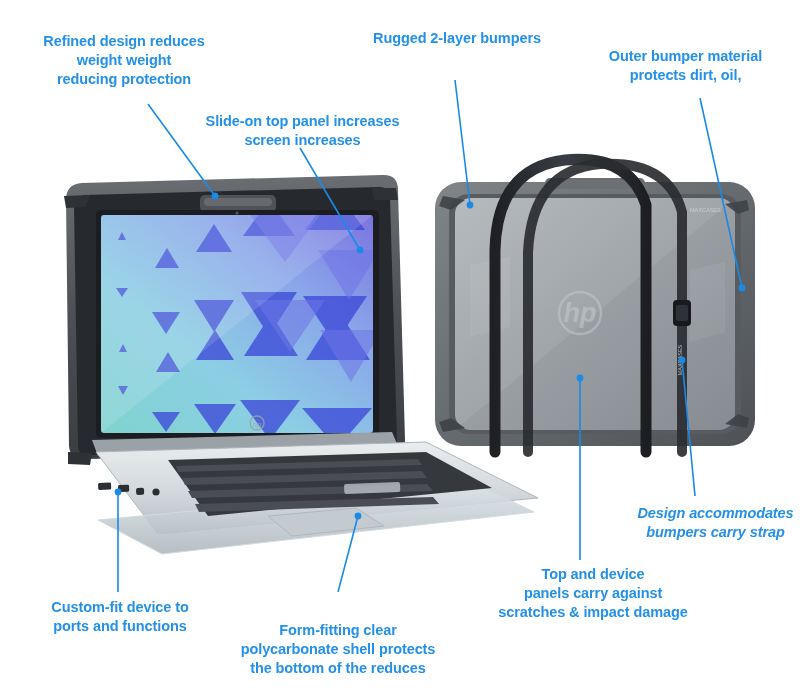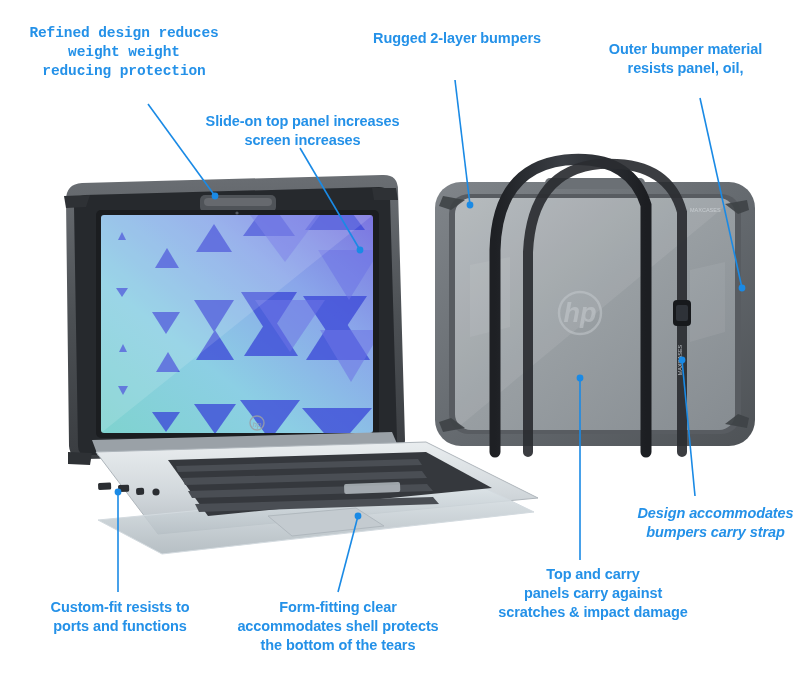--- a/index.html
+++ b/index.html
@@ -5,28 +5,28 @@
   html,body{margin:0;padding:0;background:#ffffff;}
   body{width:800px;height:690px;position:relative;overflow:hidden;
        font-family:"Liberation Sans",sans-serif;background:#fff;}
   #stage{position:absolute;inset:0;width:800px;height:690px;}
 
   
   .callout{position:absolute;color:#2491e8;font-weight:bold;font-size:14.5px;
            line-height:1.32;text-align:center;letter-spacing:-0.1px;}
   .callout span{display:block;white-space:nowrap;}
 
-  .c1{left:14px;  top:24px;  width:220px;font-family:Liberation Mono, monospace;}
+  .c1{left:14px;  top:32px;  width:220px;}
   .c2{left:175px; top:112px; width:255px;}
   .c3{left:352px; top:29px;  width:210px;}
-  .c4{left:583px; top:40px;  width:205px;}
+  .c4{left:583px; top:47px;  width:205px;}
   .c5{left:618px; top:504px; width:195px;font-style:italic;}
   .c6{left:462px; top:565px; width:262px;}
   .c7{left:20px;  top:598px; width:200px;}
-  .c8{left:212px; top:598px; width:252px;}
+  .c8{left:212px; top:621px; width:252px;}
 
   
   svg.layer{position:absolute;left:0;top:0;width:800px;height:690px;overflow:visible;}
   svg.layer.lines{pointer-events:none;}
 </style>
 </head>
 <body>
 
 <div id="stage">
 
@@ -246,38 +246,38 @@
     <span>Slide-on top panel increases</span>
     <span>screen increases</span>
   </div>
 
   <div class="callout c3">
     <span>Rugged 2-layer bumpers</span>
   </div>
 
   <div class="callout c4">
     <span>Outer bumper material</span>
-    <span>resists panel, oil,</span>
+    <span>protects dirt, oil,</span>
   </div>
 
   <div class="callout c5">
     <span>Design accommodates</span>
     <span>bumpers carry strap</span>
   </div>
 
   <div class="callout c6">
-    <span>Top and carry</span>
+    <span>Top and device</span>
     <span>panels carry against</span>
     <span>scratches &amp; impact damage</span>
   </div>
 
   <div class="callout c7">
-    <span>Custom-fit resists to</span>
+    <span>Custom-fit device to</span>
     <span>ports and functions</span>
   </div>
 
   <div class="callout c8">
     <span>Form-fitting clear</span>
-    <span>accommodates shell protects</span>
-    <span>the bottom of the tears</span>
+    <span>polycarbonate shell protects</span>
+    <span>the bottom of the reduces</span>
   </div>
 
 </div>
 
 </body></html>

